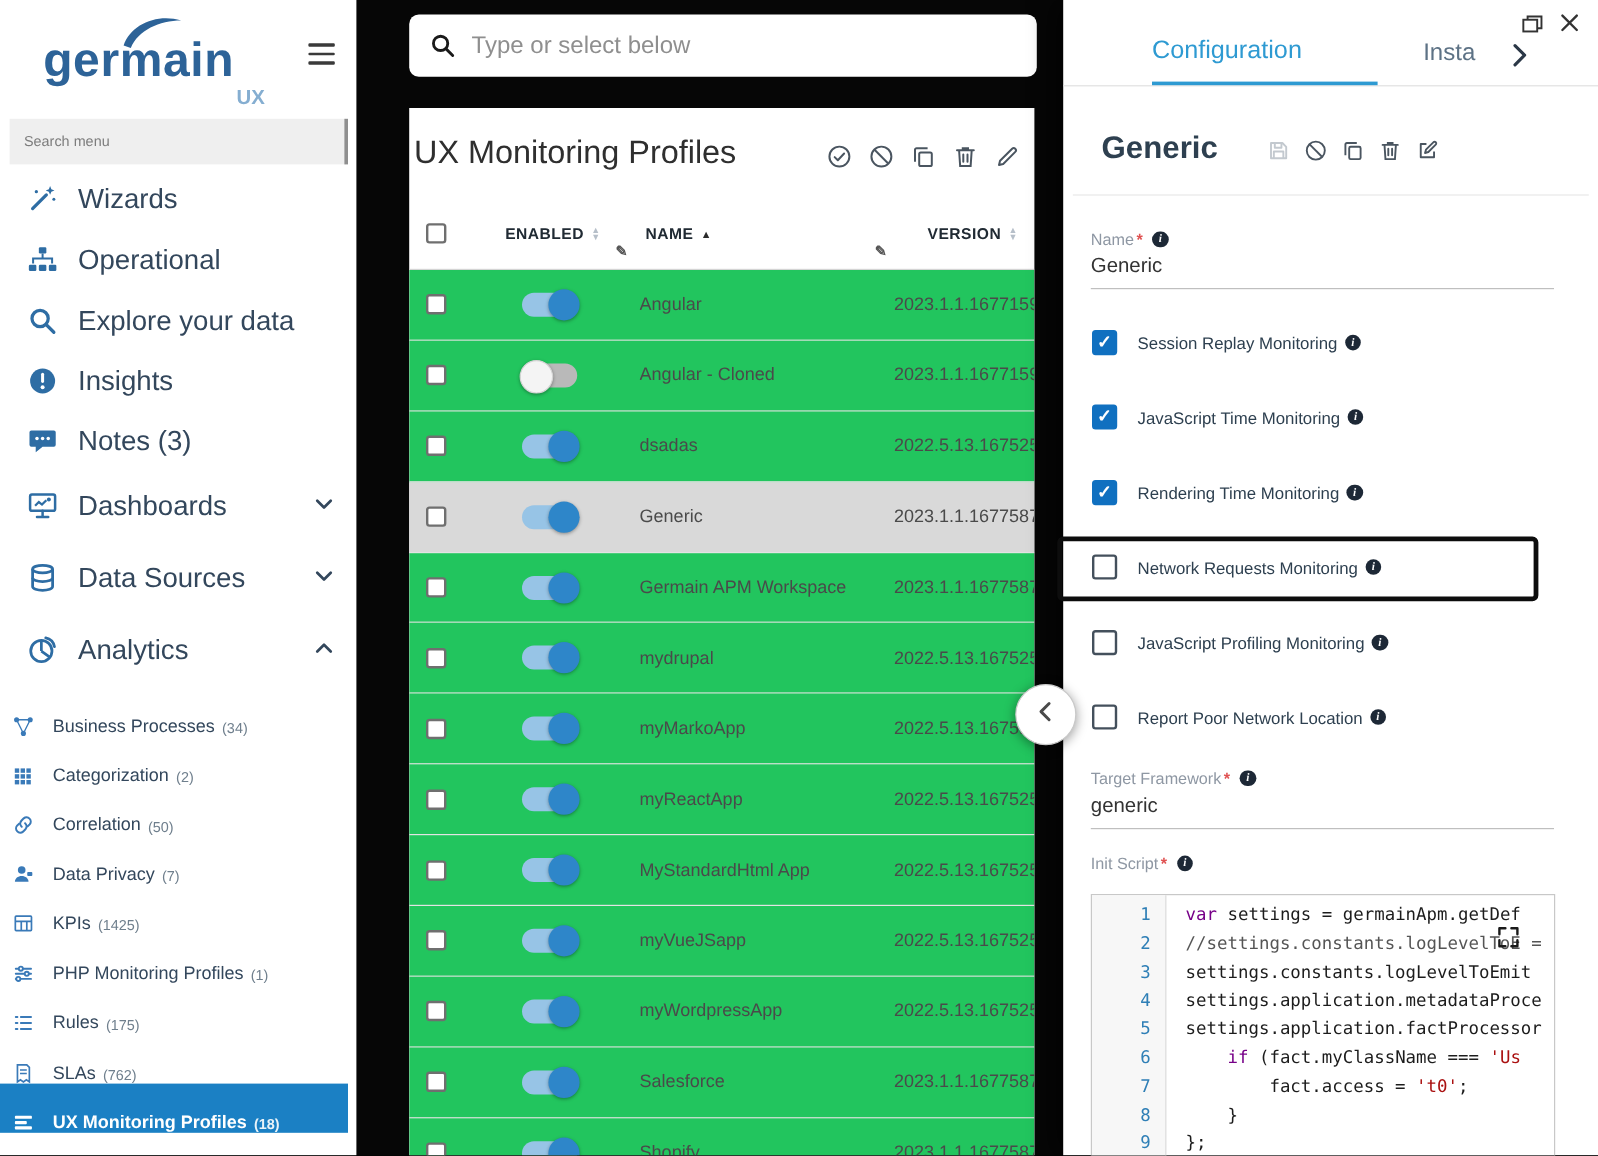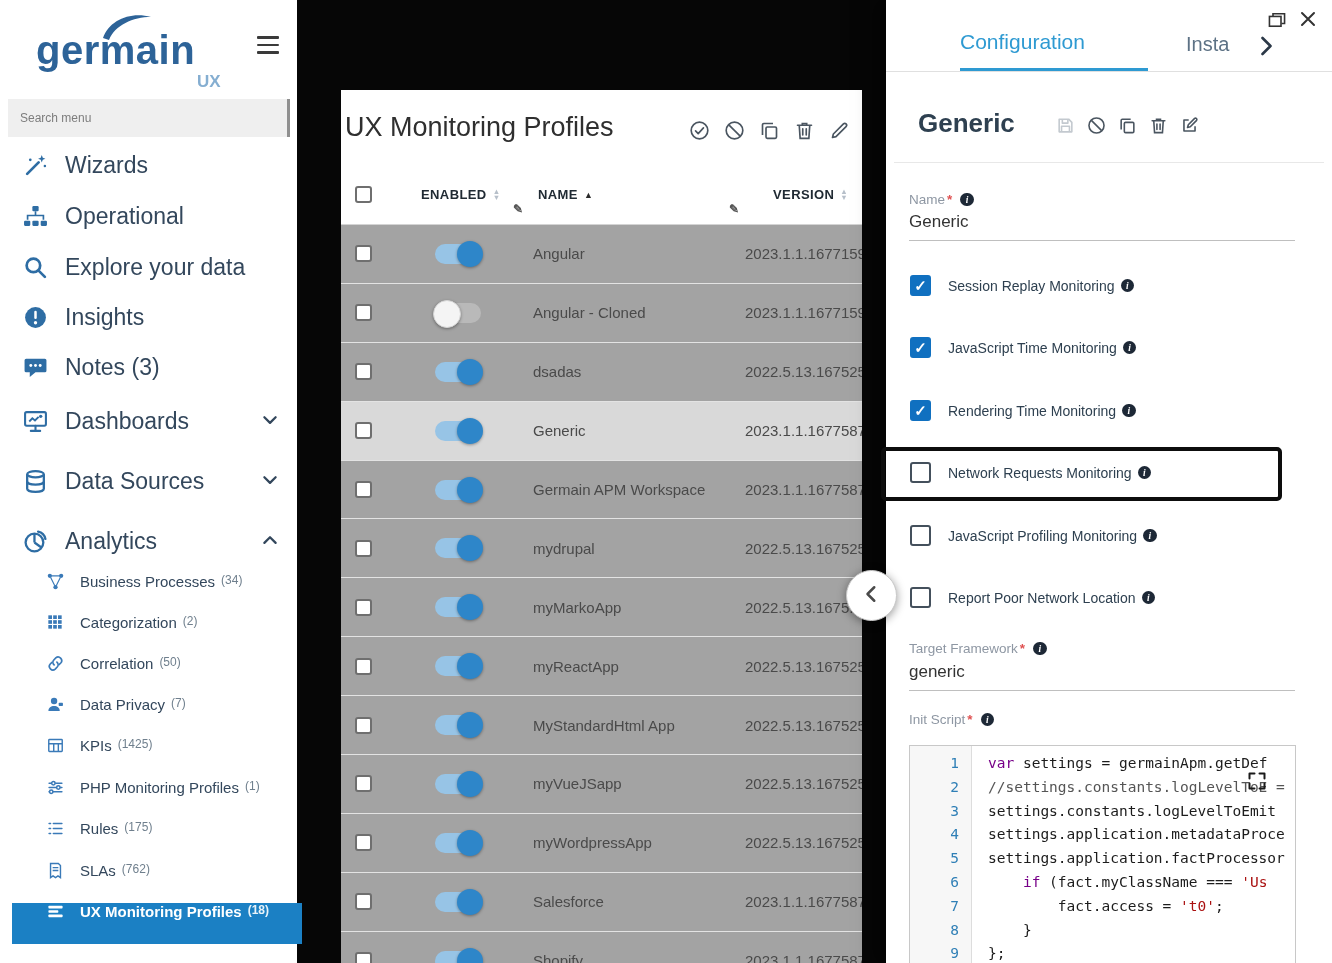--- a/index.html
+++ b/index.html
@@ -14,21 +14,21 @@
   .logo-sub{position:absolute;left:197px;top:66px;font-size:17px;font-weight:bold;color:#85aed1}
   .hamburger{position:absolute;right:18px;top:36px;width:22px;height:18px;display:flex;flex-direction:column;justify-content:space-between;cursor:pointer}
   .hamburger span{display:block;width:22px;height:2.6px;background:#3a3a3a;border-radius:1px}
   .menu-search{position:absolute;left:8px;top:99px;width:280px;height:38px;background:#efefef;border:none;outline:none;padding:0 12px;font-size:12px;color:#444;font-family:"Liberation Sans",sans-serif}
   .menu-search::placeholder{color:#7d7d7d}
   .sb-thumb{position:absolute;right:7px;top:99px;width:3px;height:38px;background:#8f8f8f}
   .nav-item{position:absolute;left:0;width:297px;height:50px;display:flex;align-items:center;padding-left:20px;font-size:23px;color:#33475c;cursor:pointer}
   .nav-item .nico{width:30px;display:flex;justify-content:center;margin-right:15px;flex:none}
   .nav-item .chev{position:absolute;right:18px;top:50%;transform:translateY(-50%)}
   .ni0{top:140px}.ni1{top:191px}.ni2{top:242px}.ni3{top:292px}.ni4{top:342px}.ni5{top:396px}.ni6{top:456px}.ni7{top:516px}
-  .sub-item{position:absolute;left:12px;width:297px;height:41px;display:flex;align-items:flex-start;padding-left:32px;font-size:15px;color:#33475c;cursor:pointer}
+  .sub-item{position:absolute;left:0;width:297px;height:41px;display:flex;align-items:flex-end;padding-left:8px;font-size:15px;color:#33475c;cursor:pointer}
   .sub-item .sico{width:22px;display:flex;justify-content:center;margin-right:14px;flex:none}
   .sub-item .cnt{margin-left:6px;color:#6f7f8d;font-size:12px}
   .si0{top:573px}.si1{top:614px}.si2{top:655px}.si3{top:696px}.si4{top:737px}.si5{top:779px}.si6{top:820px}.si7{top:862px}.si8{top:903px}
   .sub-item.active{background:#1b80c4;color:#fff;width:290px;font-weight:bold}
   .sub-item.active .cnt{color:rgba(255,255,255,.9);font-weight:bold}
 
   
   .search-bar{position:absolute;left:341px;top:12px;width:523px;height:52px;background:#fff;border-radius:8px;display:flex;align-items:center;padding-left:17px;z-index:1}
   .search-bar .sico{margin-right:13px;display:flex}
   .search-input{border:none;outline:none;flex:1;font-size:20px;color:#333;font-family:"Liberation Sans",sans-serif;background:transparent}
@@ -42,21 +42,21 @@
   .c2{width:112px;flex:none;display:flex;align-items:center}
   .c3{width:212px;flex:none;display:flex;align-items:center}
   .c4{flex:1;min-width:0;display:flex;align-items:center;overflow:hidden}
   .thead .c3 .hlabel{margin-left:5px}
   .thead .c4 .hlabel{margin-left:28px}
   .sorts{display:inline-flex;flex-direction:column;margin-left:6px;font-size:7.5px;line-height:6px;color:#b6bfc9}
   .sort-one{font-size:9px;color:#2b2b2b;margin-left:6px}
   .fpencil{position:absolute;bottom:8px;font-size:12px;color:#555;cursor:pointer}
   .fp1{left:172px}.fp2{left:388px}
   .tbody{position:absolute;left:0;top:135px;width:100%}
-  .trow{height:58.9px;display:flex;align-items:center;border-bottom:1px solid #e3e3e3;background:#a3a3a3}
+  .trow{height:58.9px;display:flex;align-items:center;border-bottom:1px solid #e3e3e3;background:#22c55e}
   .trow.selected{background:#d9d9d9}
   .rcb{width:17px;height:17px;border:2px solid #6f6f6f;border-radius:3px;background:#fff;cursor:pointer}
   .toggle{width:46px;height:20px;border-radius:10px;background:#b9b9b9;position:relative;margin-left:14px;cursor:pointer;flex:none}
   .toggle::after{content:"";position:absolute;width:26px;height:26px;border-radius:50%;top:-3px;left:-2px;background:#f4f4f4;border:1px solid #d4d4d4;box-shadow:0 1px 3px rgba(0,0,0,.35)}
   .toggle.on{background:#97c4e6}
   .toggle.on::after{left:auto;right:-2px;background:#2e86c9;border:none}
   .cell-name,.cell-version{font-size:15px;color:#4a4a4a;white-space:nowrap;overflow:hidden}
 
   
   .collapse-btn{position:absolute;left:846px;top:570px;width:51px;height:51px;border-radius:50%;background:#fff;border:1px solid #c9c9c9;box-shadow:0 2px 10px rgba(0,0,0,.4);display:flex;align-items:center;justify-content:center;cursor:pointer;z-index:10}
@@ -322,20 +322,29 @@
             <rect x="2" y="4" width="20" height="3.6" rx="1"></rect>
             <rect x="2" y="10.2" width="14" height="3.6" rx="1"></rect>
             <rect x="2" y="16.4" width="20" height="3.6" rx="1"></rect>
           </svg>
       </span>
       <span>UX Monitoring Profiles</span>
       <span class="cnt">(18)</span>
     </div>
   </div>
 
+  <div class="search-bar">
+    <span class="sico">
+      <svg viewBox="0 0 24 24" width="22" height="22" fill="none" stroke="#1a1a1a" stroke-width="2.6" stroke-linecap="round">
+          <circle cx="10" cy="10" r="6.5"></circle>
+          <path d="M15.2 15.2 21 21"></path>
+        </svg>
+    </span>
+    <input class="search-input" placeholder="Type or select below" style="">
+  </div>
 
   <div class="mid-panel">
     <div class="mid-title">UX Monitoring Profiles</div>
     <div class="mid-toolbar">
       <span class="tbico">
         <svg viewBox="0 0 24 24" width="21" height="21" fill="none" stroke="#4a5560" stroke-width="1.9" stroke-linecap="round" stroke-linejoin="round">
             <circle cx="12" cy="12" r="9.5"></circle>
             <path d="M7.5 12.5l3 3 6-6.5"></path>
           </svg>
       </span>

